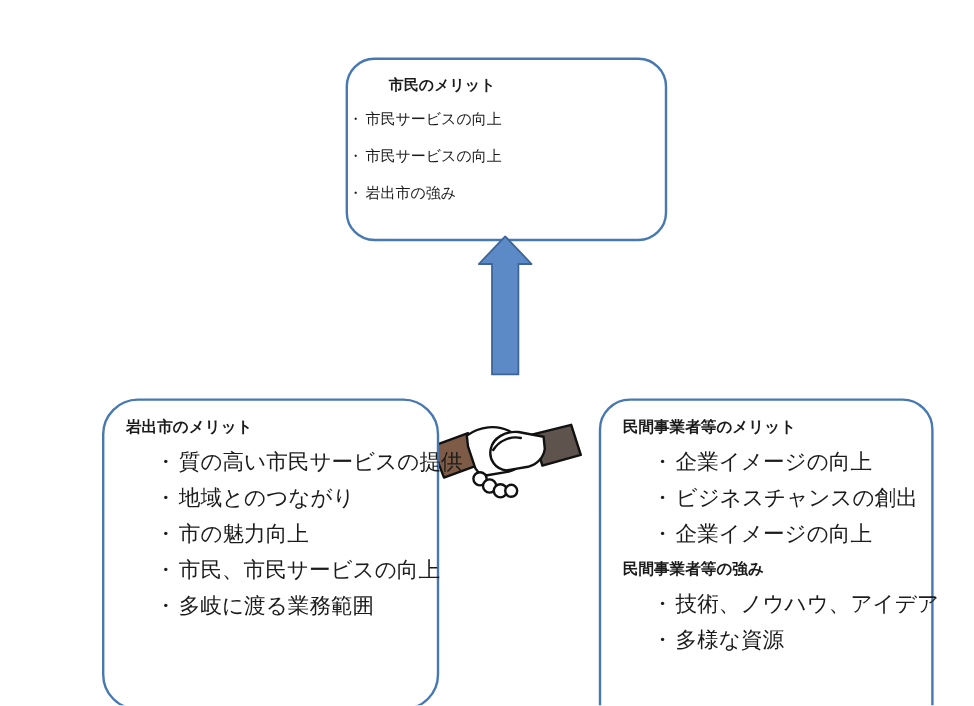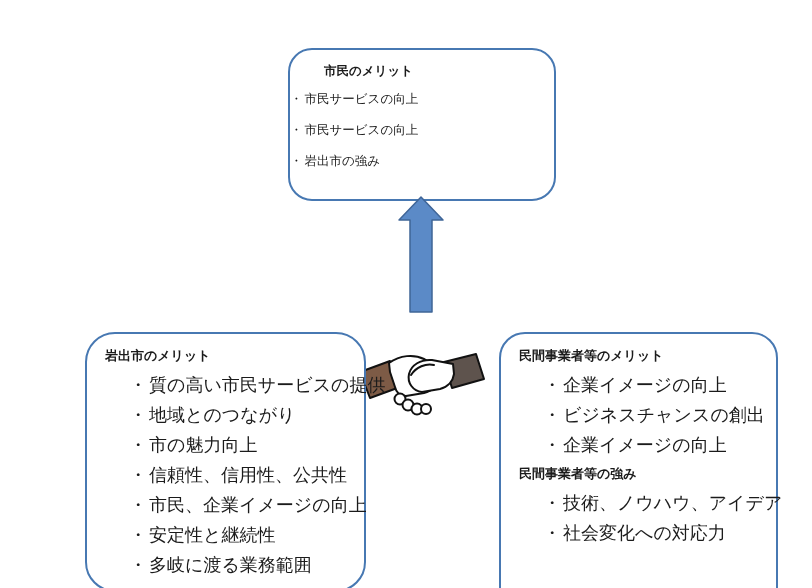--- a/index.html
+++ b/index.html
@@ -59,29 +59,27 @@
       <circle cx="59" cy="67" r="5.5" fill="#ffffff" stroke="#111111" stroke-width="2"></circle>
       <circle cx="68" cy="67" r="5" fill="#ffffff" stroke="#111111" stroke-width="2"></circle>
     </svg>
   </div>
 
   <div class="box box-left">
     <div class="heading">岩出市のメリット</div>
     <div class="item"><span class="bullet">・</span><span>質の高い市民サービスの提供</span></div>
     <div class="item"><span class="bullet">・</span><span>地域とのつながり</span></div>
     <div class="item"><span class="bullet">・</span><span>市の魅力向上</span></div>
-    <div class="item"><span class="bullet">・</span><span>信頼性、信用性、公共性</span></div>
-    <div class="item"><span class="bullet">・</span><span>市民、企業イメージの向上</span></div>
-    <div class="item"><span class="bullet">・</span><span>安定性と継続性</span></div>
+    <div class="item"><span class="bullet">・</span><span>市民、市民サービスの向上</span></div>
     <div class="item"><span class="bullet">・</span><span>多岐に渡る業務範囲</span></div>
   </div>
 
   <div class="box box-right">
     <div class="heading">民間事業者等のメリット</div>
     <div class="item"><span class="bullet">・</span><span>企業イメージの向上</span></div>
     <div class="item"><span class="bullet">・</span><span>ビジネスチャンスの創出</span></div>
     <div class="item"><span class="bullet">・</span><span>企業イメージの向上</span></div>
     <div class="heading">民間事業者等の強み</div>
     <div class="item"><span class="bullet">・</span><span>技術、ノウハウ、アイデア</span></div>
-    <div class="item"><span class="bullet">・</span><span>社会変化への対応力</span></div>
+    <div class="item"><span class="bullet">・</span><span>多様な資源</span></div>
   </div>
 
 </div>
 
 </body></html>

